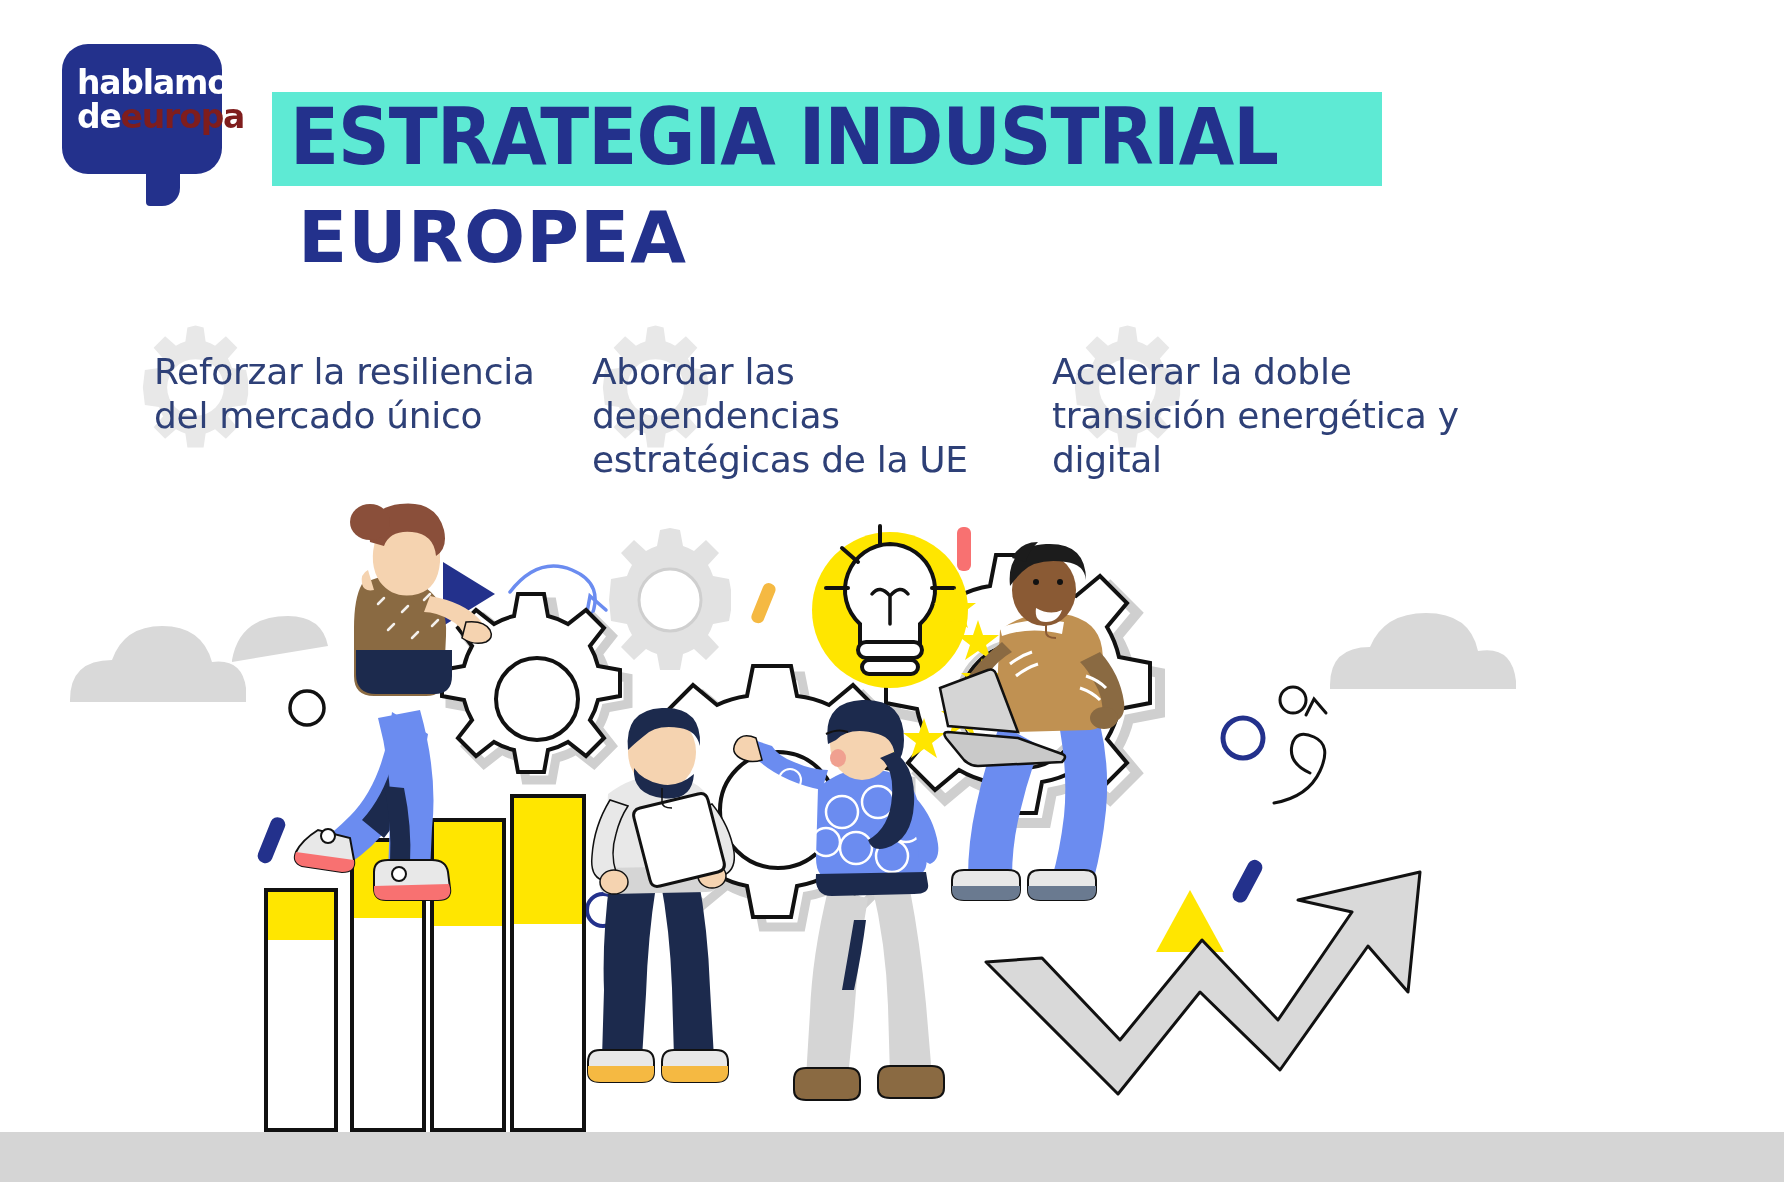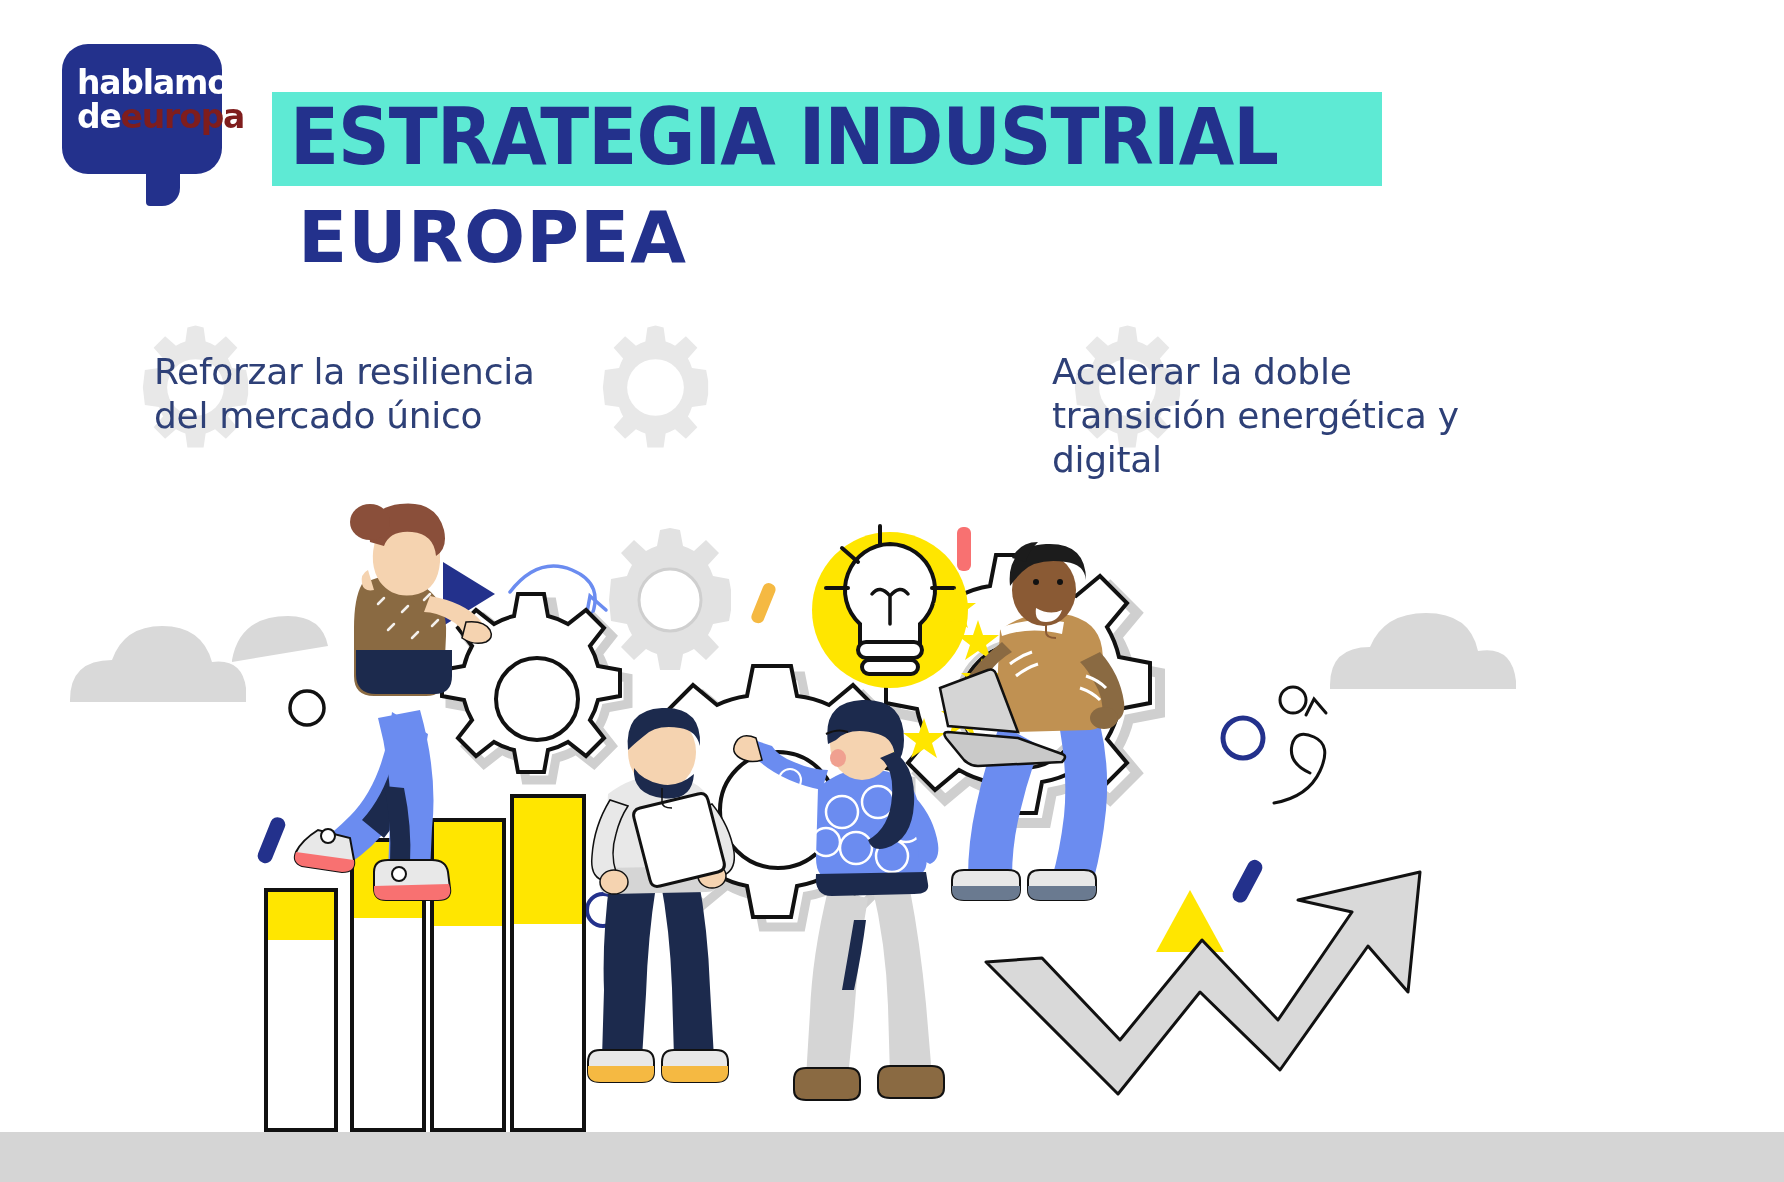--- a/index.html
+++ b/index.html
@@ -103,20 +103,21 @@
       <div class="bullet-text">Reforzar la resiliencia del mercado único</div>
     </div>
 
     <div class="bullet b2">
       <svg class="gear-bg" viewBox="0 0 100 100">
         <g fill="#e8e8e8">
           <path d="M50 4 L56 5.5 L57.5 16 A35 35 0 0 1 64.5 19 L72.5 12 L81 20.5 L74 28.5 A35 35 0 0 1 77 35.5 L87.5 37 L89 45 L89 55 L87.5 63 L77 64.5 A35 35 0 0 1 74 71.5 L81 79.5 L72.5 88 L64.5 81 A35 35 0 0 1 57.5 84 L56 94.5 L44 94.5 L42.5 84 A35 35 0 0 1 35.5 81 L27.5 88 L19 79.5 L26 71.5 A35 35 0 0 1 23 64.5 L12.5 63 L11 50 L12.5 37 L23 35.5 A35 35 0 0 1 26 28.5 L19 20.5 L27.5 12 L35.5 19 A35 35 0 0 1 42.5 16 L44 5.5 Z"></path>
         </g>
         <circle cx="50" cy="50" r="21" fill="#ffffff"></circle>
       </svg>
+      <div class="bullet-text">Abordar las dependencias estratégicas de la UE</div>
     </div>
 
     <div class="bullet b3">
       <svg class="gear-bg" viewBox="0 0 100 100">
         <g fill="#e8e8e8">
           <path d="M50 4 L56 5.5 L57.5 16 A35 35 0 0 1 64.5 19 L72.5 12 L81 20.5 L74 28.5 A35 35 0 0 1 77 35.5 L87.5 37 L89 45 L89 55 L87.5 63 L77 64.5 A35 35 0 0 1 74 71.5 L81 79.5 L72.5 88 L64.5 81 A35 35 0 0 1 57.5 84 L56 94.5 L44 94.5 L42.5 84 A35 35 0 0 1 35.5 81 L27.5 88 L19 79.5 L26 71.5 A35 35 0 0 1 23 64.5 L12.5 63 L11 50 L12.5 37 L23 35.5 A35 35 0 0 1 26 28.5 L19 20.5 L27.5 12 L35.5 19 A35 35 0 0 1 42.5 16 L44 5.5 Z"></path>
         </g>
         <circle cx="50" cy="50" r="21" fill="#ffffff"></circle>
       </svg>
       <div class="bullet-text">Acelerar la doble transición energética y digital</div>

